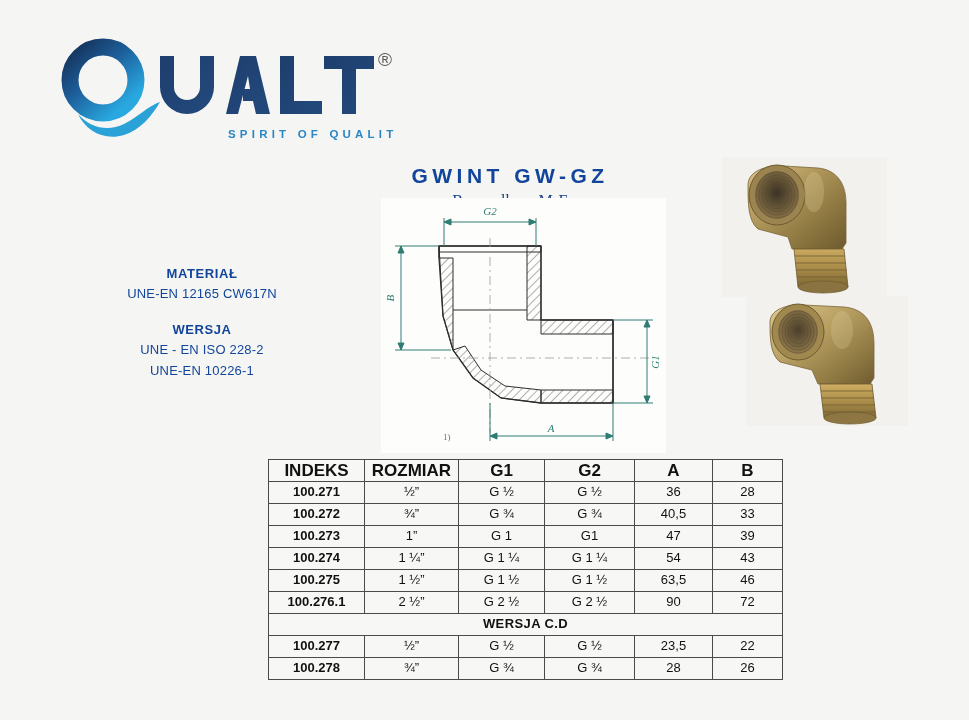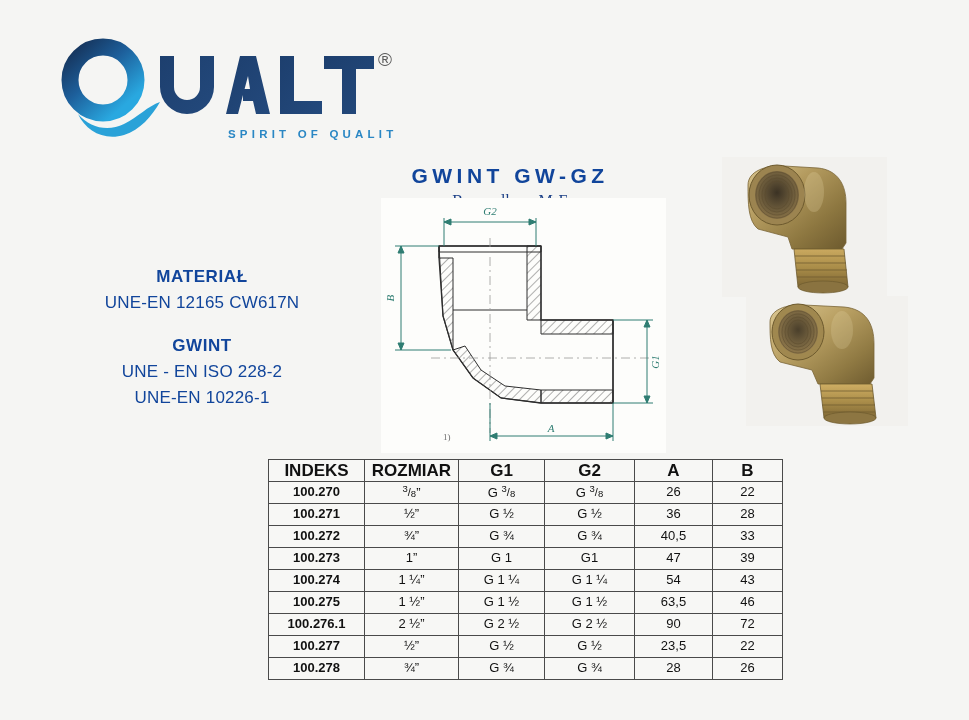--- a/index.html
+++ b/index.html
@@ -50,21 +50,21 @@
   }
 
   
   #spec-block {
     position: absolute;
     left: 82px;
     top: 264px;
     width: 240px;
     text-align: center;
     color: #11459b;
-    font-size: 17px;
+    font-size: 13px;
     line-height: 1.55;
   }
   .spec-heading {
     font-weight: bold;
     letter-spacing: 0.6px;
   }
   .spec-value { letter-spacing: 0.2px; }
   .spec-gap { height: 16px; }
 
   
@@ -170,21 +170,21 @@
 
 <div id="title-block">
   <div id="product-title">GWINT GW-GZ</div>
   <div id="product-subtitle">Brass elbow M-F</div>
 </div>
 
 <div id="spec-block">
   <div class="spec-heading">MATERIAŁ</div>
   <div class="spec-value">UNE-EN 12165 CW617N</div>
   <div class="spec-gap"></div>
-  <div class="spec-heading">GWINT</div>
+  <div class="spec-heading">WERSJA</div>
   <div class="spec-value">UNE - EN ISO 228-2</div>
   <div class="spec-value">UNE-EN 10226-1</div>
 </div>
 
 <div id="drawing-panel">
   <svg id="drawing-svg" width="285" height="255" viewBox="0 0 285 255">
     <defs>
       <pattern id="hatch" width="6" height="6" patternTransform="rotate(45)" patternUnits="userSpaceOnUse">
         <line x1="0" y1="0" x2="0" y2="6" stroke="#3a3a3a" stroke-width="0.8"></line>
       </pattern>
@@ -360,28 +360,20 @@
         <th>INDEKS</th>
         <th>ROZMIAR</th>
         <th>G1</th>
         <th>G2</th>
         <th>A</th>
         <th>B</th>
       </tr>
     </thead>
     <tbody id="table-body">
         <tr>
-          <td class="col-index">100.270</td>
-          <td><span class="frac"><span class="num">3</span><span class="bar">/</span><span class="den">8</span></span>”</td>
-          <td>G <span class="frac"><span class="num">3</span><span class="bar">/</span><span class="den">8</span></span></td>
-          <td>G <span class="frac"><span class="num">3</span><span class="bar">/</span><span class="den">8</span></span></td>
-          <td>26</td>
-          <td>22</td>
-        </tr>
-        <tr>
           <td class="col-index">100.271</td>
           <td>½”</td>
           <td>G ½</td>
           <td>G ½</td>
           <td>36</td>
           <td>28</td>
         </tr>
         <tr>
           <td class="col-index">100.272</td>
           <td>¾”</td>
@@ -416,20 +408,23 @@
         </tr>
         <tr>
           <td class="col-index">100.276.1</td>
           <td>2 ½”</td>
           <td>G 2 ½</td>
           <td>G 2 ½</td>
           <td>90</td>
           <td>72</td>
         </tr>
         <tr>
+          <td colspan="6" class="section-row">WERSJA C.D</td>
+        </tr>
+        <tr>
           <td class="col-index">100.277</td>
           <td>½”</td>
           <td>G ½</td>
           <td>G ½</td>
           <td>23,5</td>
           <td>22</td>
         </tr>
         <tr>
           <td class="col-index">100.278</td>
           <td>¾”</td>

